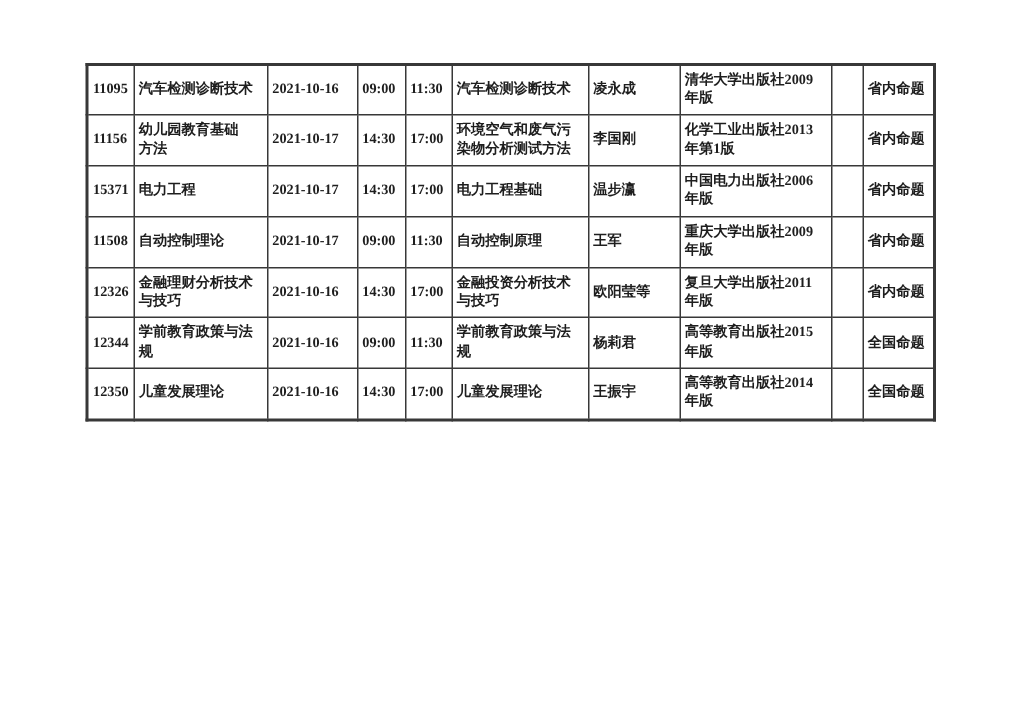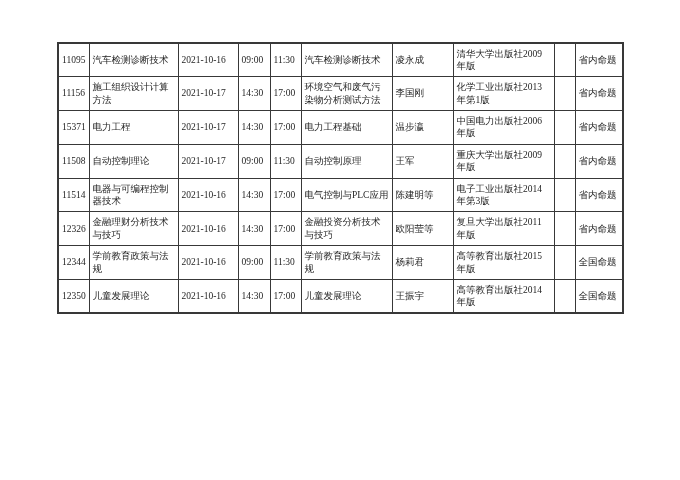--- a/index.html
+++ b/index.html
@@ -7,20 +7,21 @@
     padding: 0;
     background: #ffffff;
   }
   .sheet {
     position: relative;
     width: 680px;
     height: 480px;
     background: #ffffff;
     overflow: hidden;
     font-family: "Liberation Serif", "DejaVu Serif", serif;
+    font-weight: bold;
   }
   table.exam-table {
     position: absolute;
     left: 57px;
     top: 42px;
     width: 565px;
     border-collapse: collapse;
     table-layout: fixed;
     border: 2px solid #383838;
   }
@@ -76,21 +77,21 @@
           <td>11:30</td>
           <td>汽车检测诊断技术</td>
           <td>凌永成</td>
           <td>清华大学出版社2009
 年版</td>
           <td></td>
           <td>省内命题</td>
         </tr>
         <tr>
           <td>11156</td>
-          <td>施工组织设计计算
+          <td>幼儿园教育基础
 方法</td>
           <td>2021-10-17</td>
           <td>14:30</td>
           <td>17:00</td>
           <td>环境空气和废气污
 染物分析测试方法</td>
           <td>李国刚</td>
           <td>化学工业出版社2013
 年第1版</td>
           <td></td>
@@ -112,34 +113,20 @@
         <tr>
           <td>11508</td>
           <td>自动控制理论</td>
           <td>2021-10-17</td>
           <td>09:00</td>
           <td>11:30</td>
           <td>自动控制原理</td>
           <td>王军</td>
           <td>重庆大学出版社2009
 年版</td>
-          <td></td>
-          <td>省内命题</td>
-        </tr>
-        <tr>
-          <td>11514</td>
-          <td>电器与可编程控制
-器技术</td>
-          <td>2021-10-16</td>
-          <td>14:30</td>
-          <td>17:00</td>
-          <td>电气控制与PLC应用</td>
-          <td>陈建明等</td>
-          <td>电子工业出版社2014
-年第3版</td>
           <td></td>
           <td>省内命题</td>
         </tr>
         <tr>
           <td>12326</td>
           <td>金融理财分析技术
 与技巧</td>
           <td>2021-10-16</td>
           <td>14:30</td>
           <td>17:00</td>

